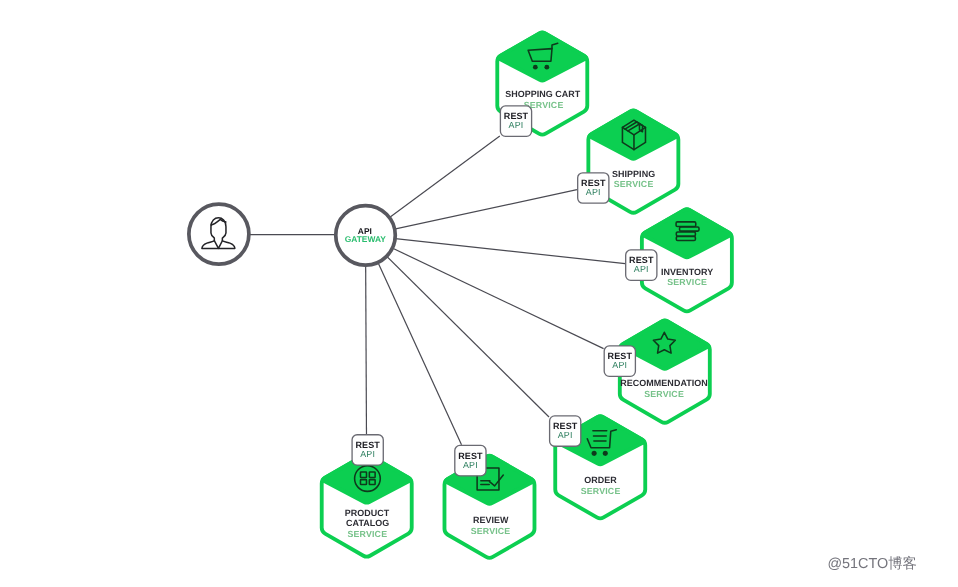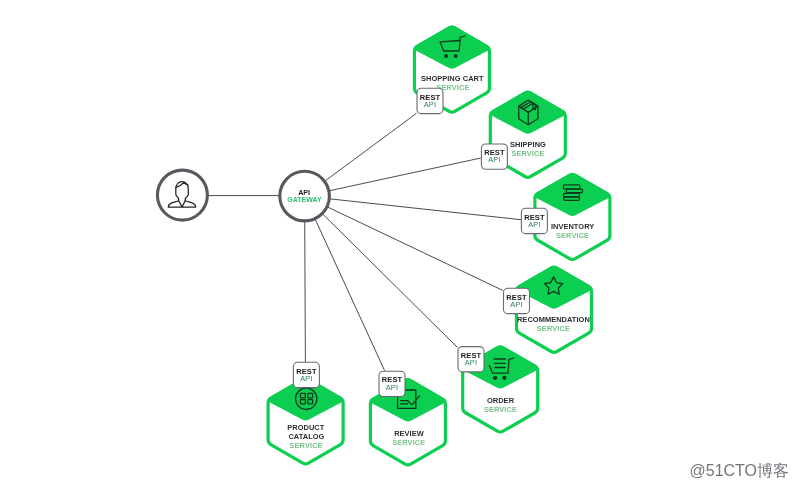--- a/index.html
+++ b/index.html
@@ -24,21 +24,21 @@
   .badge-box{fill:#fefefe;stroke:#6a6a72;stroke-width:1.1;}
 
   text{font-family:"Liberation Sans",sans-serif;}
   .t-name{font-size:7.45px;font-weight:bold;fill:#2d2d34;letter-spacing:.05px;text-anchor:middle;}
   .t-sub{font-size:7.35px;font-weight:bold;fill:#77c28a;letter-spacing:.15px;text-anchor:middle;}
   .t-gw1{font-size:7.0px;font-weight:bold;fill:#17171c;letter-spacing:.05px;text-anchor:middle;}
   .t-gw2{font-size:7.0px;font-weight:bold;fill:#2abd6e;letter-spacing:.02px;text-anchor:middle;}
   .t-rest{font-size:7.5px;font-weight:bold;fill:#1b1b21;letter-spacing:.1px;text-anchor:middle;}
   .t-api{font-size:7.4px;fill:#2b7d5d;letter-spacing:.2px;text-anchor:middle;}
 
-  .wm{position:absolute;color:#74747c;font-size:16px;white-space:nowrap;transform:translateZ(0);}
+  .wm{position:absolute;color:#74747c;font-size:12px;white-space:nowrap;transform:translateZ(0);}
 </style>
 </head>
 <body>
 
 <div id="stage">
 <svg class="diagram" viewBox="0 0 798 489">
 
   <g>
     <line class="link" x1="207.3" y1="195.6" x2="280.0" y2="195.6"></line>
     <line class="link" x1="304.6" y1="196.1" x2="416.5" y2="113.3"></line>

